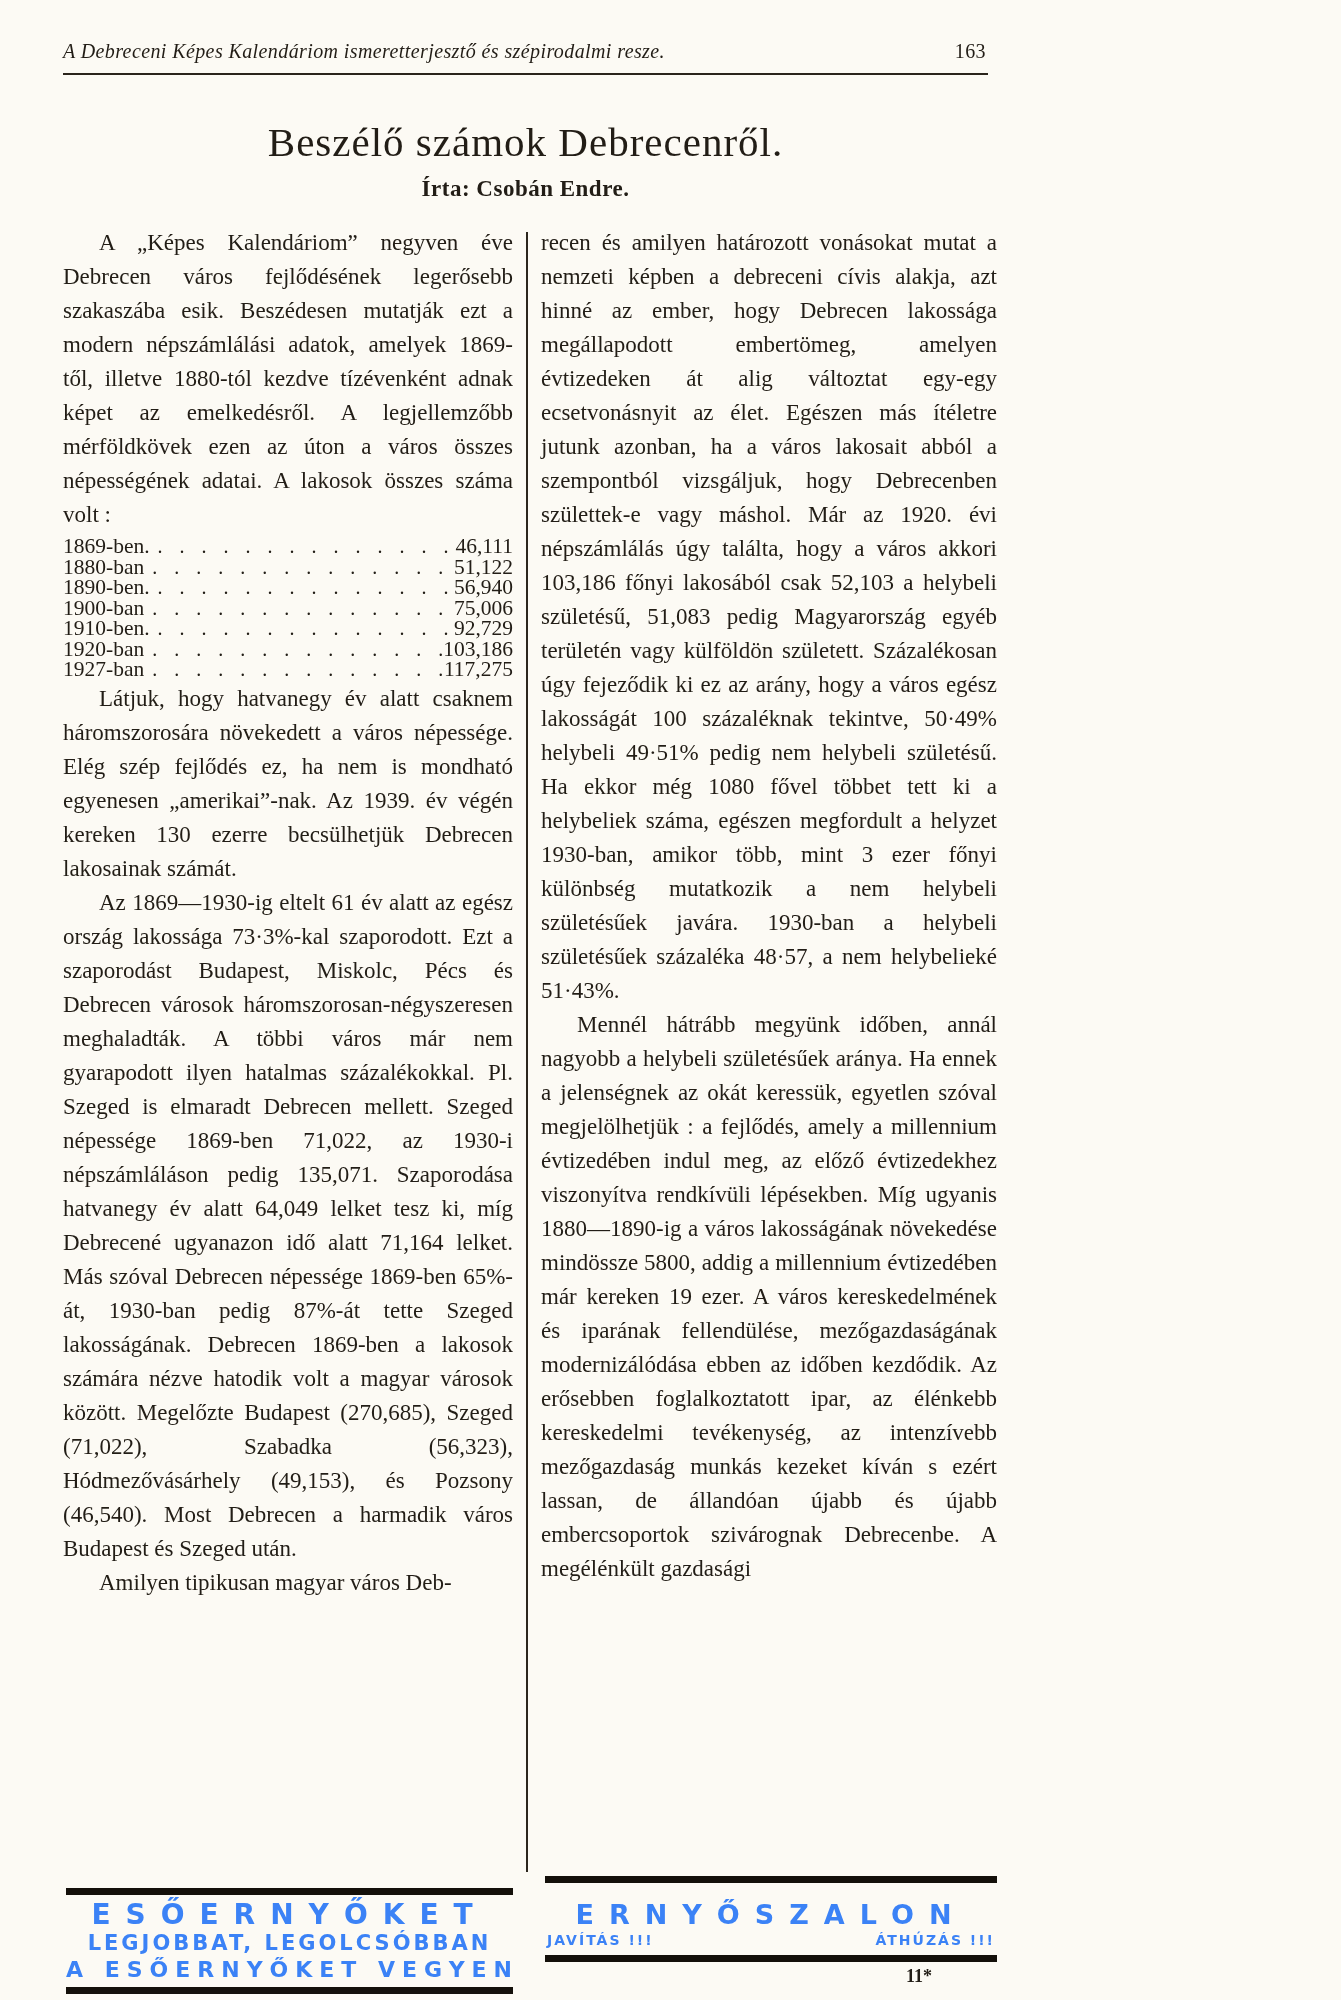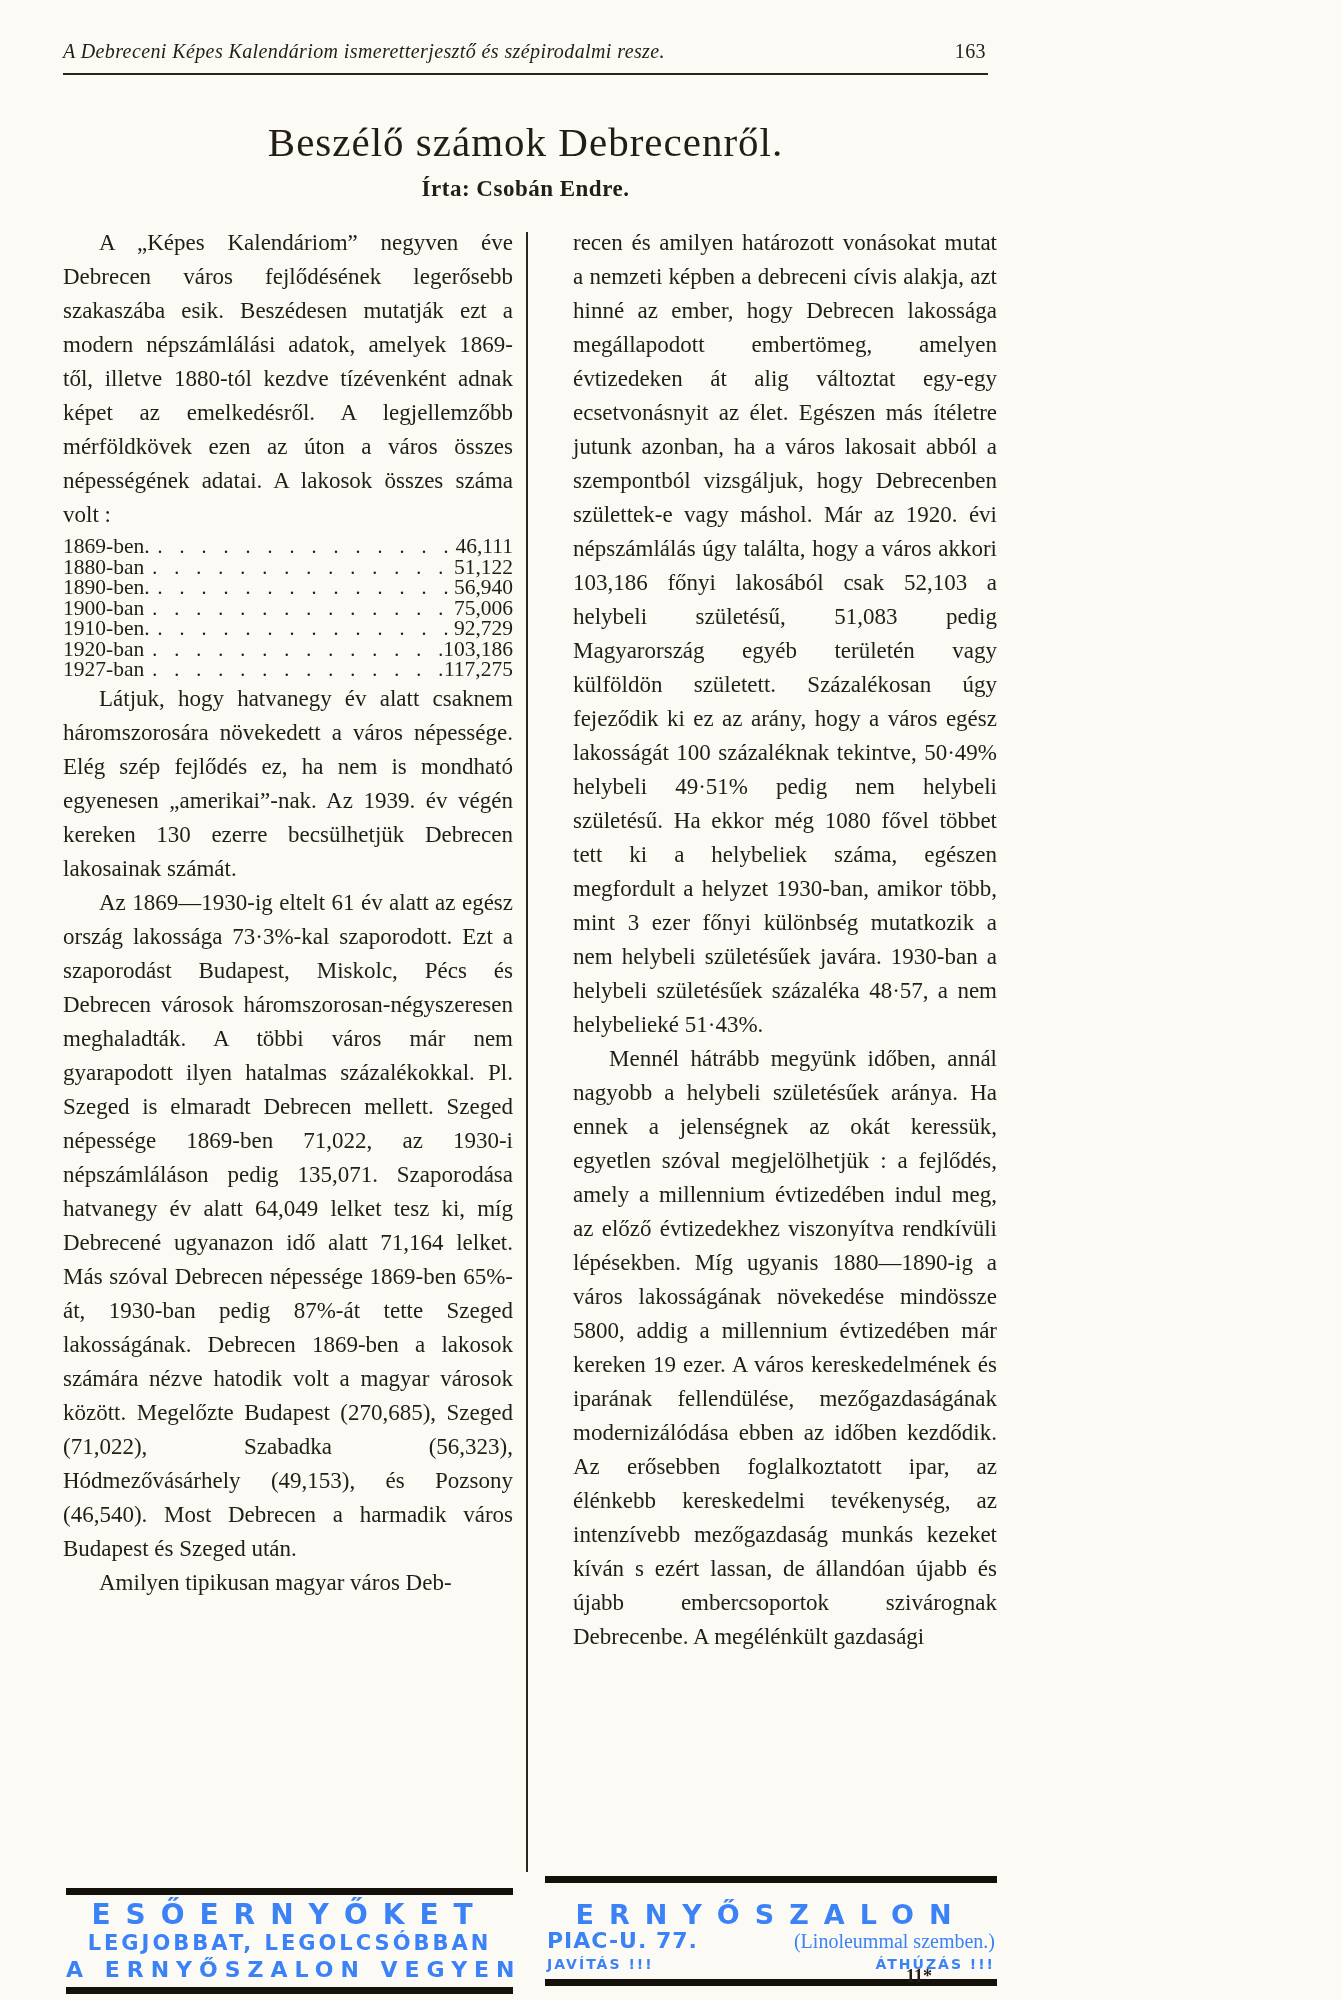--- a/index.html
+++ b/index.html
@@ -32,21 +32,21 @@
     position:absolute; left:63px; top:176px; width:925px;
     text-align:center; font-size:23px; font-weight:bold; letter-spacing:0.5px;
   }
   
   .columns {
     position:absolute; left:63px; top:226px; width:934px; height:1652px;
     display:flex; overflow:hidden;
   }
   .col-left  { width:450px; }
   .col-divider { width:2px; background:#2c261d; margin:6px 13px 6px 13px; }
-  .col-right { flex:1;margin-left:32px; }
+  .col-right { flex:1; }
   p.body-par {
     font-size:23px; line-height:34px; text-align:justify; text-indent:36px;
     hyphens:auto;
   }
   p.cont { text-indent:0; }
   
   .pop-table { margin:4px 0 2px 0; }
   .pt-row {
     display:flex; align-items:baseline;
     font-size:21.5px; line-height:20.5px;
@@ -162,31 +162,27 @@
   <div class="col-right">
     <p class="body-par cont">recen és amilyen határozott vonásokat mutat a nemzeti képben a debreceni cívis alakja, azt hinné az ember, hogy Debrecen lakossága megállapodott embertömeg, amelyen évtizedeken át alig változtat egy-egy ecsetvonásnyit az élet. Egészen más ítéletre jutunk azonban, ha a város lakosait abból a szempontból vizsgáljuk, hogy Debrecenben születtek-e vagy máshol. Már az 1920. évi népszámlálás úgy találta, hogy a város akkori 103,186 főnyi lakosából csak 52,103 a helybeli születésű, 51,083 pedig Magyarország egyéb területén vagy külföldön született. Százalékosan úgy fejeződik ki ez az arány, hogy a város egész lakosságát 100 százaléknak tekintve, 50·49% helybeli 49·51% pedig nem helybeli születésű. Ha ekkor még 1080 fővel többet tett ki a helybeliek száma, egészen megfordult a helyzet 1930-ban, amikor több, mint 3 ezer főnyi különbség mutatkozik a nem helybeli születésűek javára. 1930-ban a helybeli születésűek százaléka 48·57, a nem helybelieké 51·43%.</p>
     <p class="body-par">Mennél hátrább megyünk időben, annál nagyobb a helybeli születésűek aránya. Ha ennek a jelenségnek az okát keressük, egyetlen szóval megjelölhetjük : a fejlődés, amely a millennium évtizedében indul meg, az előző évtizedekhez viszonyítva rendkívüli lépésekben. Míg ugyanis 1880—1890-ig a város lakosságának növekedése mindössze 5800, addig a millennium évtizedében már kereken 19 ezer. A város kereskedelmének és iparának fellendülése, mezőgazdaságának modernizálódása ebben az időben kezdődik. Az erősebben foglalkoztatott ipar, az élénkebb kereskedelmi tevékenység, az intenzívebb mezőgazdaság munkás kezeket kíván s ezért lassan, de állandóan újabb és újabb embercsoportok szivárognak Debrecenbe. A megélénkült gazdasági</p>
   </div>
 </div>
 
 <div class="ad ad-umbrella">
   <div class="bar"></div>
   <div class="u-line1">ESŐERNYŐKET</div>
   <div class="u-line2">LEGJOBBAT, LEGOLCSÓBBAN</div>
-  <div class="u-line3">A ERNYŐSZALON VEGYEN</div>
+  <div class="u-line3">A ESŐERNYŐKET VEGYEN</div>
   <div class="bar"></div>
 </div>
 
 <div class="ad ad-salon">
   <div class="bar"></div>
   <div class="s-title">ERNYŐSZALON</div>
-  <div class="s-address">
-    <span class="s-street">PIAC-U. 77.</span>
-    <span class="s-note">(Linoleummal szemben.)</span>
-  </div>
   <div class="s-services">
     <span class="s-serv">JAVÍTÁS !!!</span>
     <span class="s-serv">ÁTHÚZÁS !!!</span>
   </div>
   <div class="bar"></div>
 </div>
 
 <div class="folio">11*</div>
 
 </body></html>

